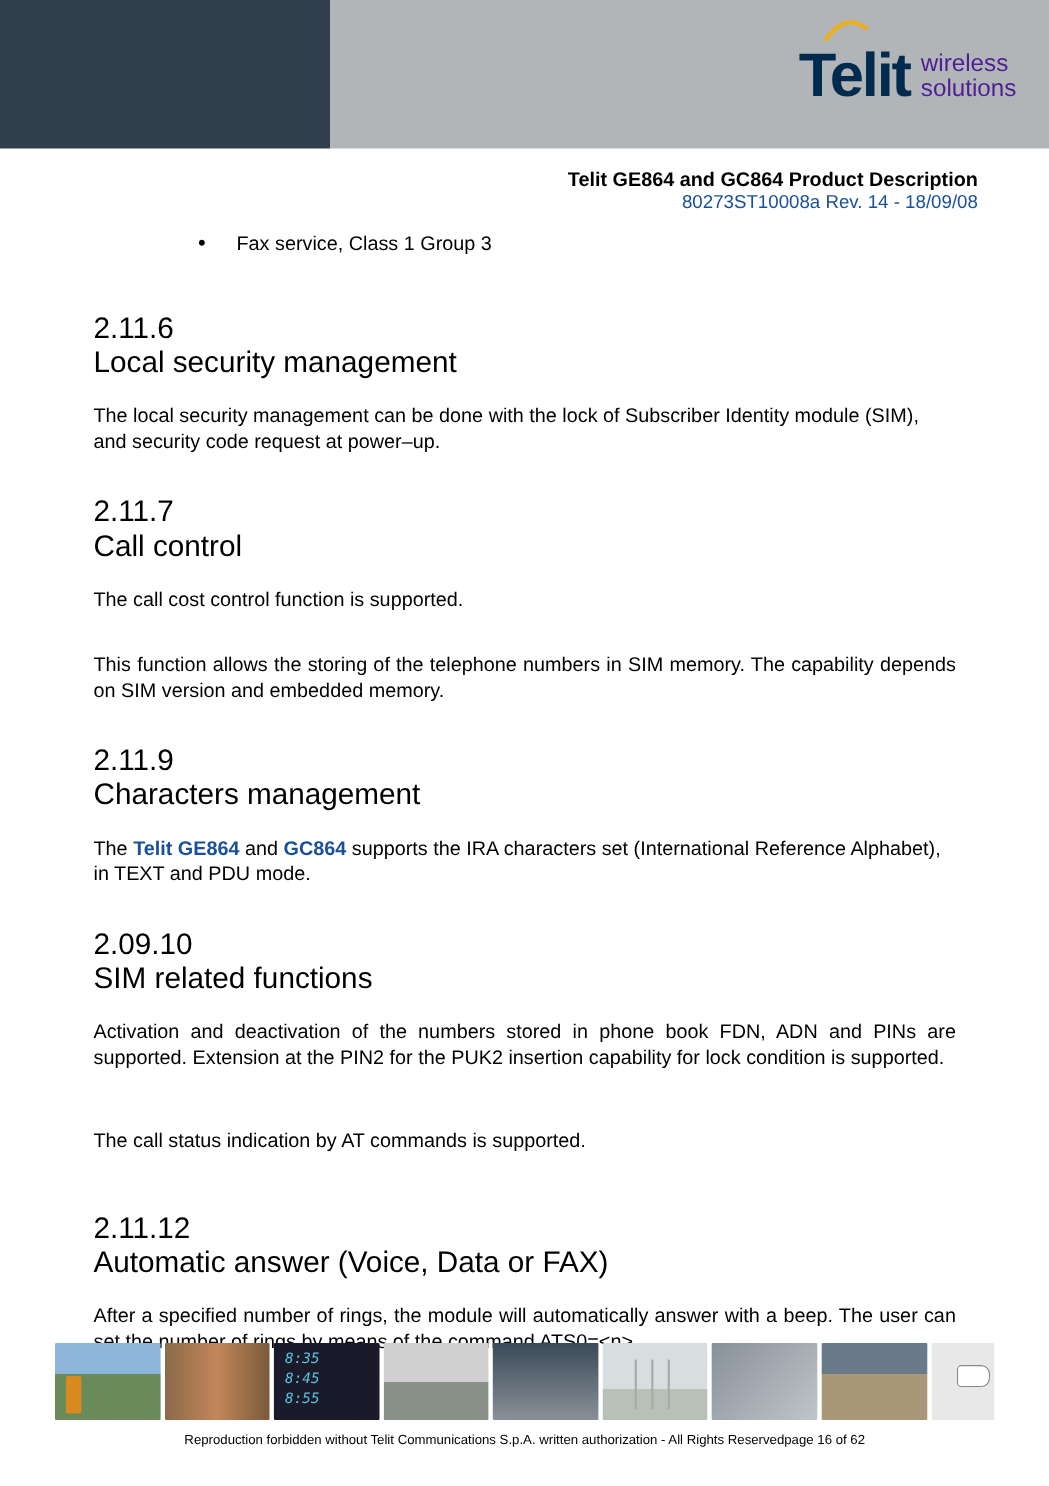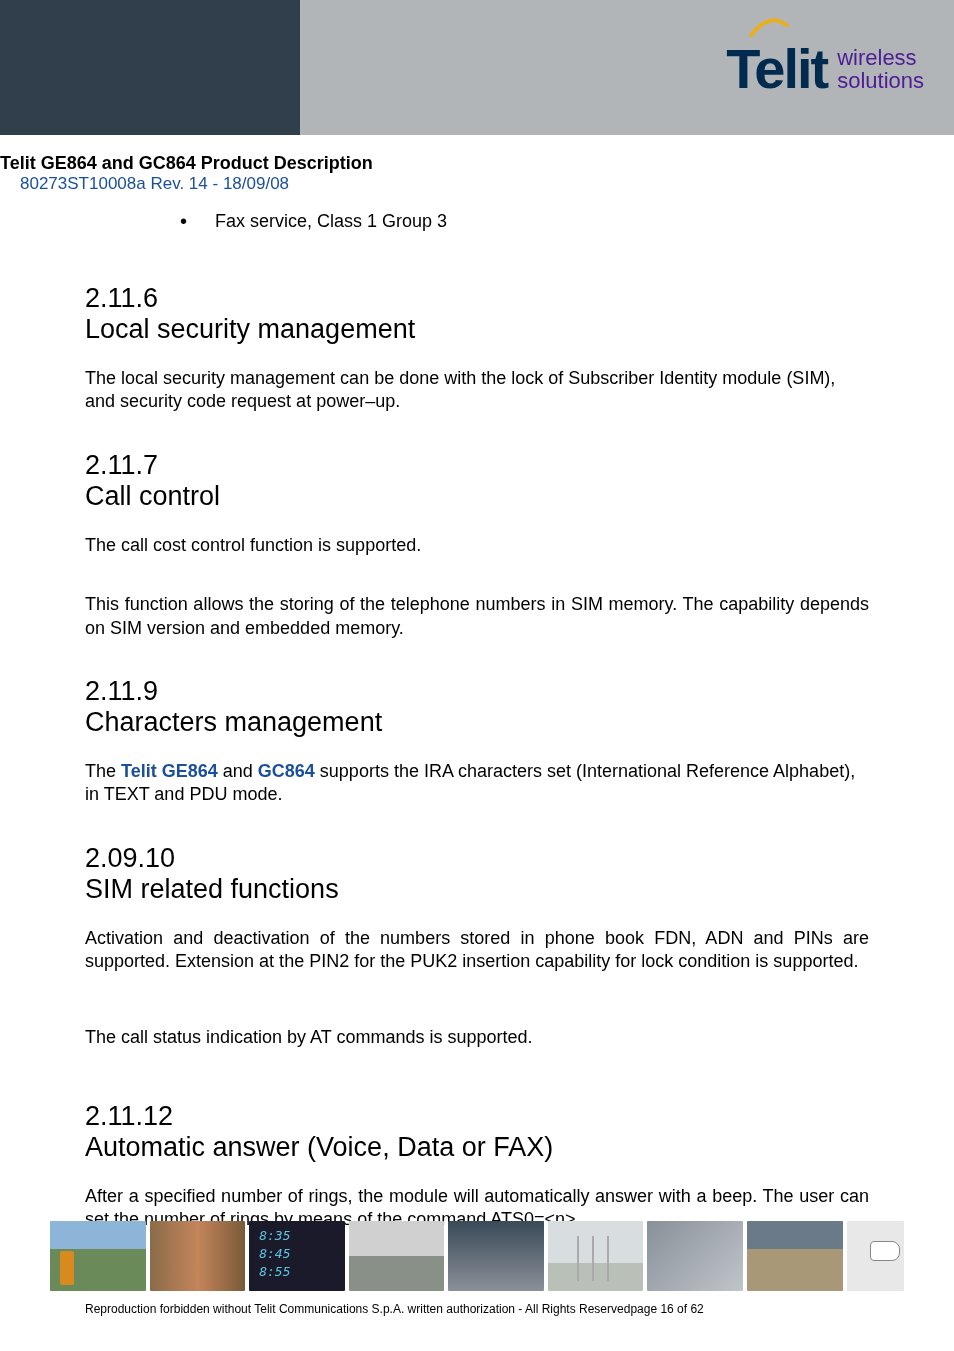--- a/index.html
+++ b/index.html
@@ -51,20 +51,21 @@
     width: 40px;
     height: 20px;
   }
   .logo-tagline {
     color: #4c1d95;
     font-size: 22px;
     line-height: 1.05;
     padding-bottom: 8px;
   }
   .doc-header {
+    text-align: right;
     padding: 18px 65px 0 0;
   }
   .doc-title {
     font-weight: 700;
     font-size: 18px;
   }
   .doc-rev {
     color: #1a4f9c;
     font-size: 17px;
     padding-left: 20px;
@@ -134,21 +135,21 @@
   .thumb.t8 { background: linear-gradient(to bottom, #6a7a88 40%, #a89878 40%); }
   .thumb.t9 { background: #e8e8e8; position:relative; flex:0.6; }
   .thumb.t9::after { content:""; position:absolute; right:4px; top:20px; width:28px; height:18px; background:#fff; border:1px solid #888; border-radius:4px 8px 8px 4px; }
   .footer-line {
     position: absolute;
     bottom: 35px;
     left: 85px;
     right: 85px;
     font-size: 12px;
     display: flex;
-    justify-content: flex-start;
+    justify-content: center;
   }
 </style>
 </head>
 <body>
 
 <div class="top-banner">
   <div class="top-left"></div>
   <div class="top-right">
     <div class="logo-wrap">
       <div class="logo-telit">

